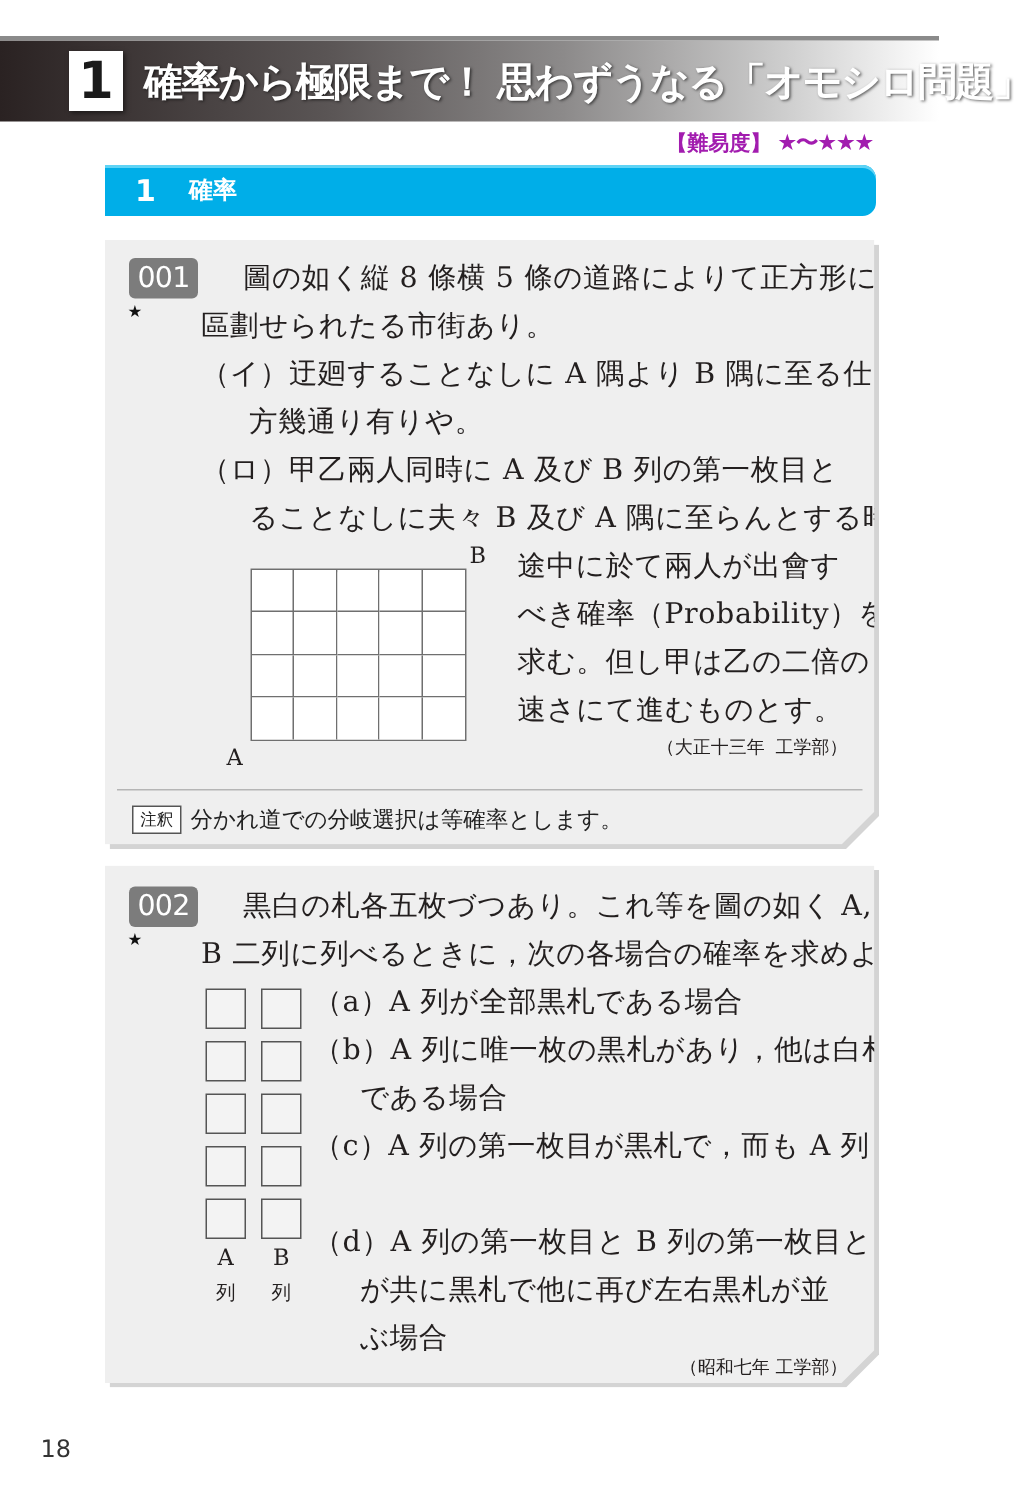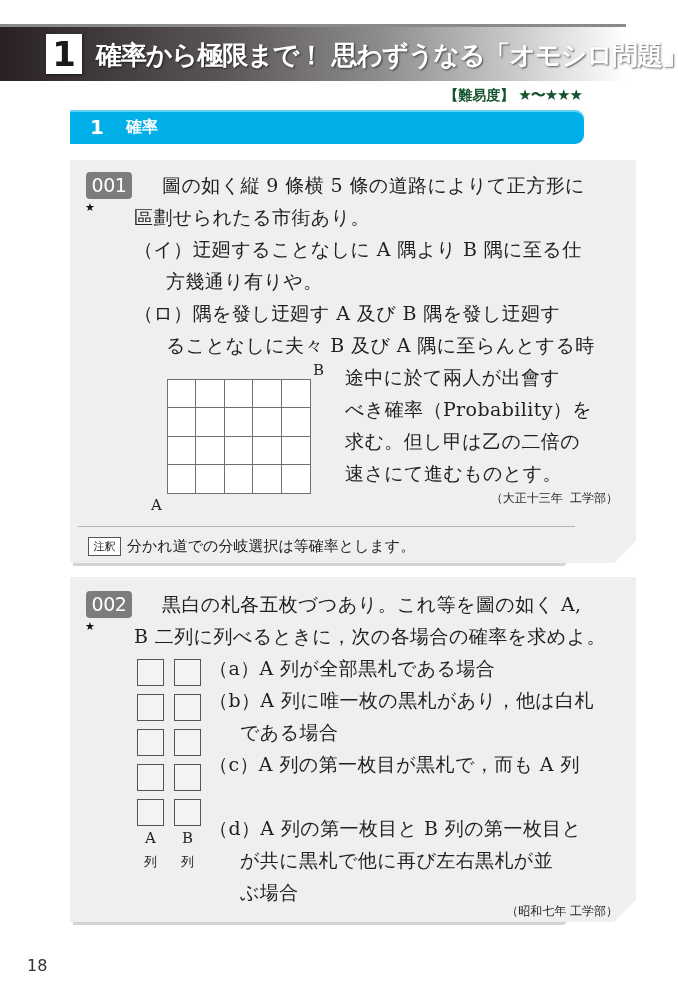--- a/index.html
+++ b/index.html
@@ -21,21 +21,21 @@
   .chapter-title {
     position: absolute; left: 96px; top: 8px;
     font-family: "DejaVu Sans", "Liberation Sans", sans-serif; font-weight: bold;
     font-size: 26px; line-height: 40px; color: #ffffff; letter-spacing: -1px;
     text-shadow: 1px 1px 2px rgba(0,0,0,0.6);
     white-space: nowrap;
   }
   .difficulty {
     position: absolute; right: 96px; top: 86px;
     font-family: "DejaVu Sans", "Liberation Sans", sans-serif; font-weight: bold;
-    font-size: 14px; color: #14532d;
+    font-size: 14px; color: #a21caf;
     white-space: nowrap;
     margin-left: 20px;
   }
   .difficulty .stars { font-size: 15px; margin-left: 4px; letter-spacing: -1px; }
 
   .section-bar {
     position: absolute; left: 70px; top: 110px; width: 514px; height: 34px;
     background: #00aee8; border-radius: 0 9px 9px 0;
     box-shadow: inset 0 2px 0 #5fd3f5;
   }
@@ -44,21 +44,21 @@
     font-family: "DejaVu Sans", "Liberation Sans", sans-serif; font-weight: bold;
     font-size: 20px; color: #fff;
   }
   .section-title {
     position: absolute; left: 56px; top: 0; line-height: 34px;
     font-family: "DejaVu Sans", "Liberation Sans", sans-serif; font-weight: bold;
     font-size: 16px; color: #fff;
   }
 
   .problem-box {
-    position: absolute; left: 70px; width: 566px;
+    position: absolute; left: 70px; width: 513px;
     background: #efefef;
     clip-path: polygon(0 0, 100% 0, 100% calc(100% - 22px), calc(100% - 22px) 100%, 0 100%);
   }
   .box-shadow {
     position: absolute; left: 73px; width: 513px; background: #d4d4d4;
     clip-path: polygon(0 0, 100% 0, 100% calc(100% - 22px), calc(100% - 22px) 100%, 0 100%);
   }
   .badge {
     position: absolute; left: 16px; width: 46px; height: 27px;
     background: #7c7c7c; color: #fff; border-radius: 4px;
@@ -132,25 +132,25 @@
 <div class="section-bar">
   <span class="section-num">1</span>
   <span class="section-title">確率</span>
 </div>
 
 <div class="box-shadow" style="top:163px;height:403px;"></div>
 <div class="problem-box" style="top:160px;height:403px;">
   <div class="badge" style="top:12px;">001</div>
   <div class="badge-star" style="top:41px;">★</div>
 
-  <div class="line" style="left:92px;top:10px;">圖の如く縦 9 條横 5 條の道路によりて正方形に</div>
+  <div class="line" style="left:92px;top:10px;">圖の如く縦 8 條横 5 條の道路によりて正方形に</div>
   <div class="line" style="left:64px;top:42px;">區劃せられたる市街あり。</div>
   <div class="line" style="left:64px;top:74px;">（イ）迂廻することなしに A 隅より B 隅に至る仕</div>
   <div class="line" style="left:96px;top:106px;">方幾通り有りや。</div>
-  <div class="line" style="left:64px;top:138px;">（ロ）隅を發し迂廻す A 及び B 隅を發し迂廻す</div>
+  <div class="line" style="left:64px;top:138px;">（ロ）甲乙兩人同時に A 及び B 列の第一枚目と</div>
   <div class="line" style="left:96px;top:170px;">ることなしに夫々 B 及び A 隅に至らんとする時</div>
   <div class="line" style="left:275px;top:202px;">途中に於て兩人が出會す</div>
   <div class="line" style="left:275px;top:234px;">べき確率（Probability）を</div>
   <div class="line" style="left:275px;top:266px;">求む。但し甲は乙の二倍の</div>
   <div class="line" style="left:275px;top:298px;">速さにて進むものとす。</div>
 
   <div class="source" style="right:18px;top:330px;font-family:Liberation Mono, monospace;">（大正十三年 工学部）</div>
 
   <div class="grid-fig" style="left:97px;top:219px;">
     <div class="grid">

